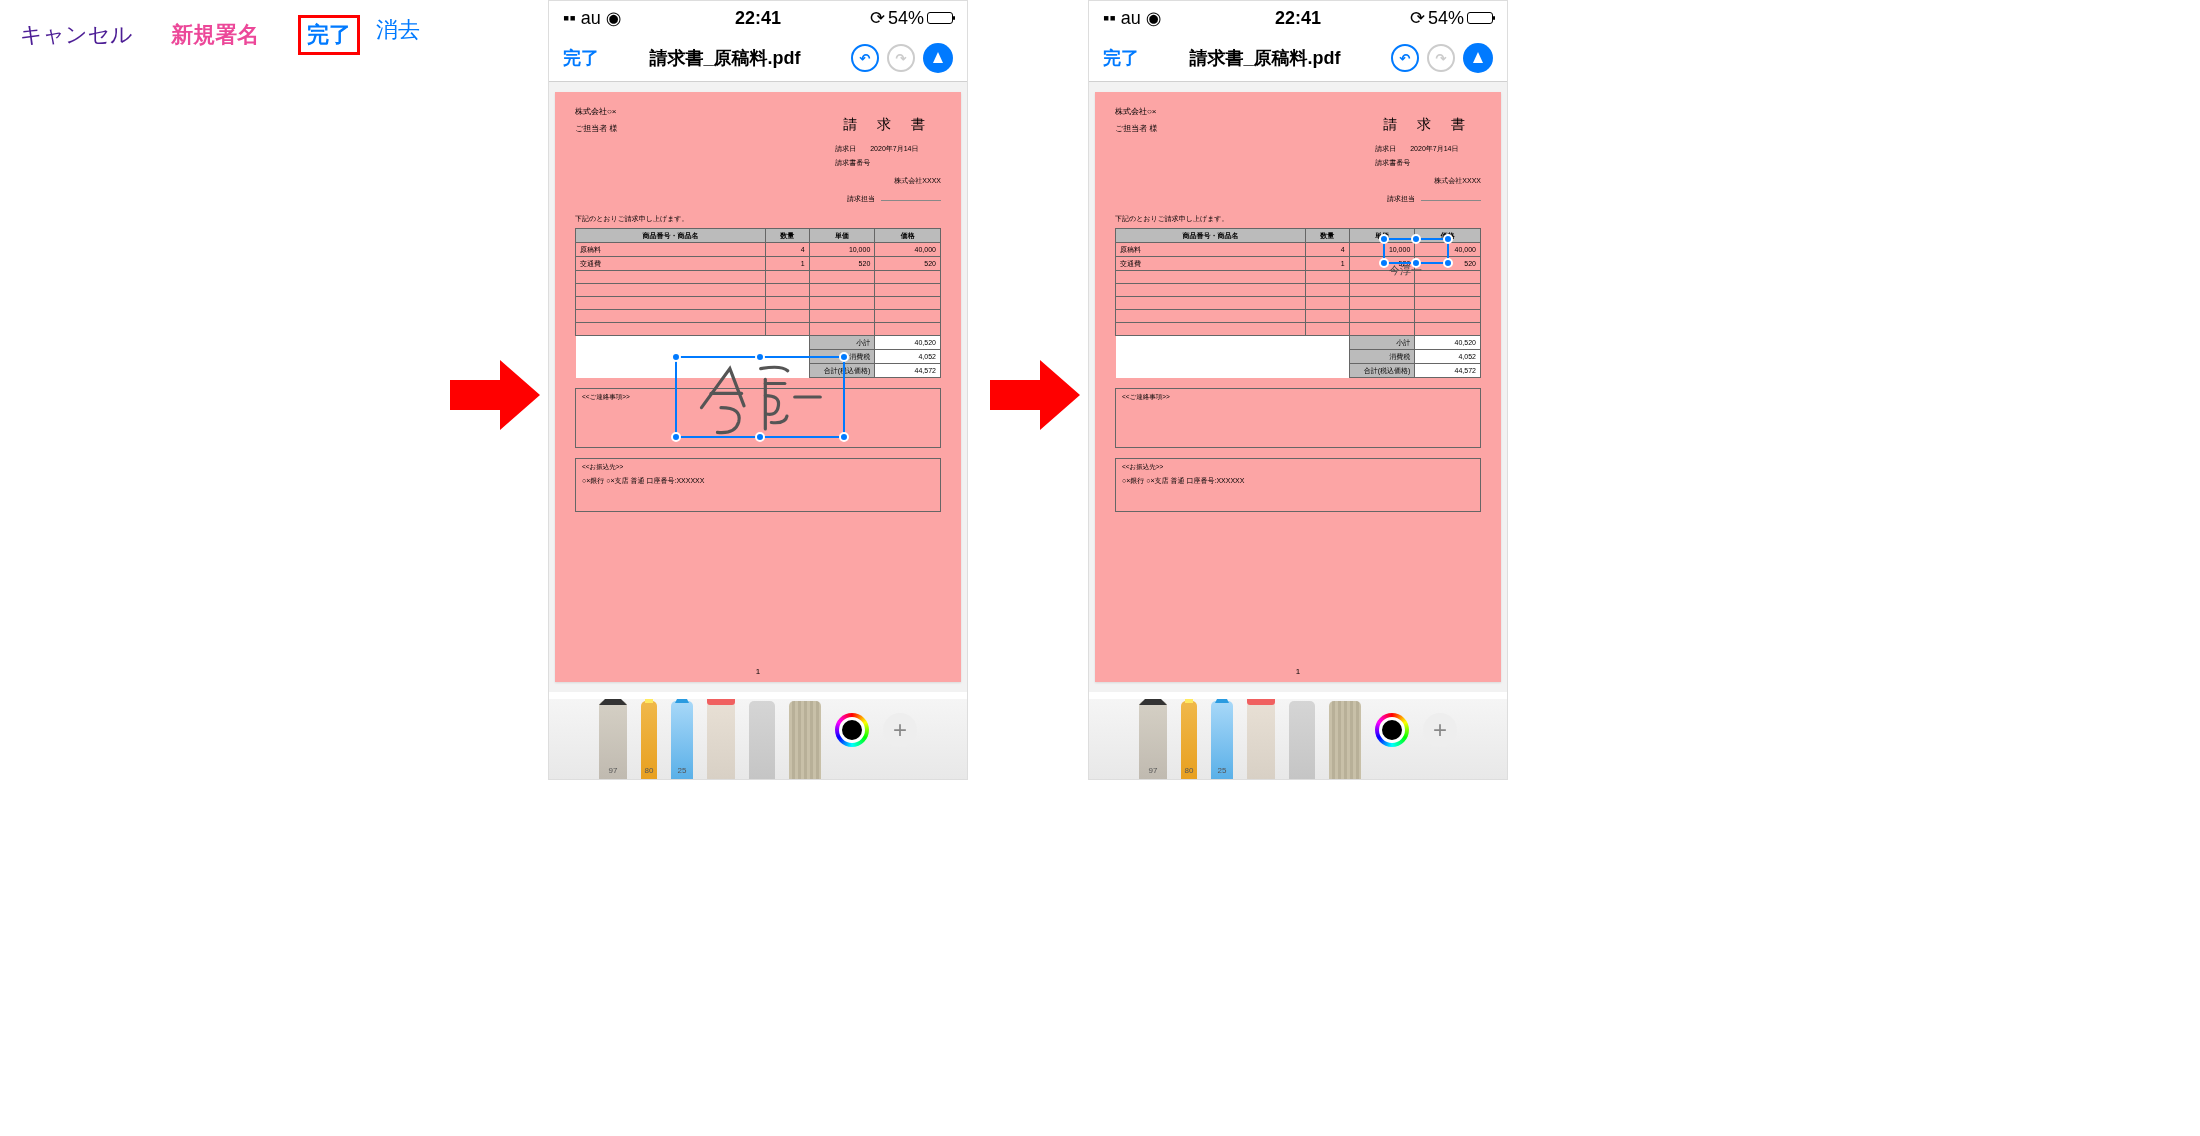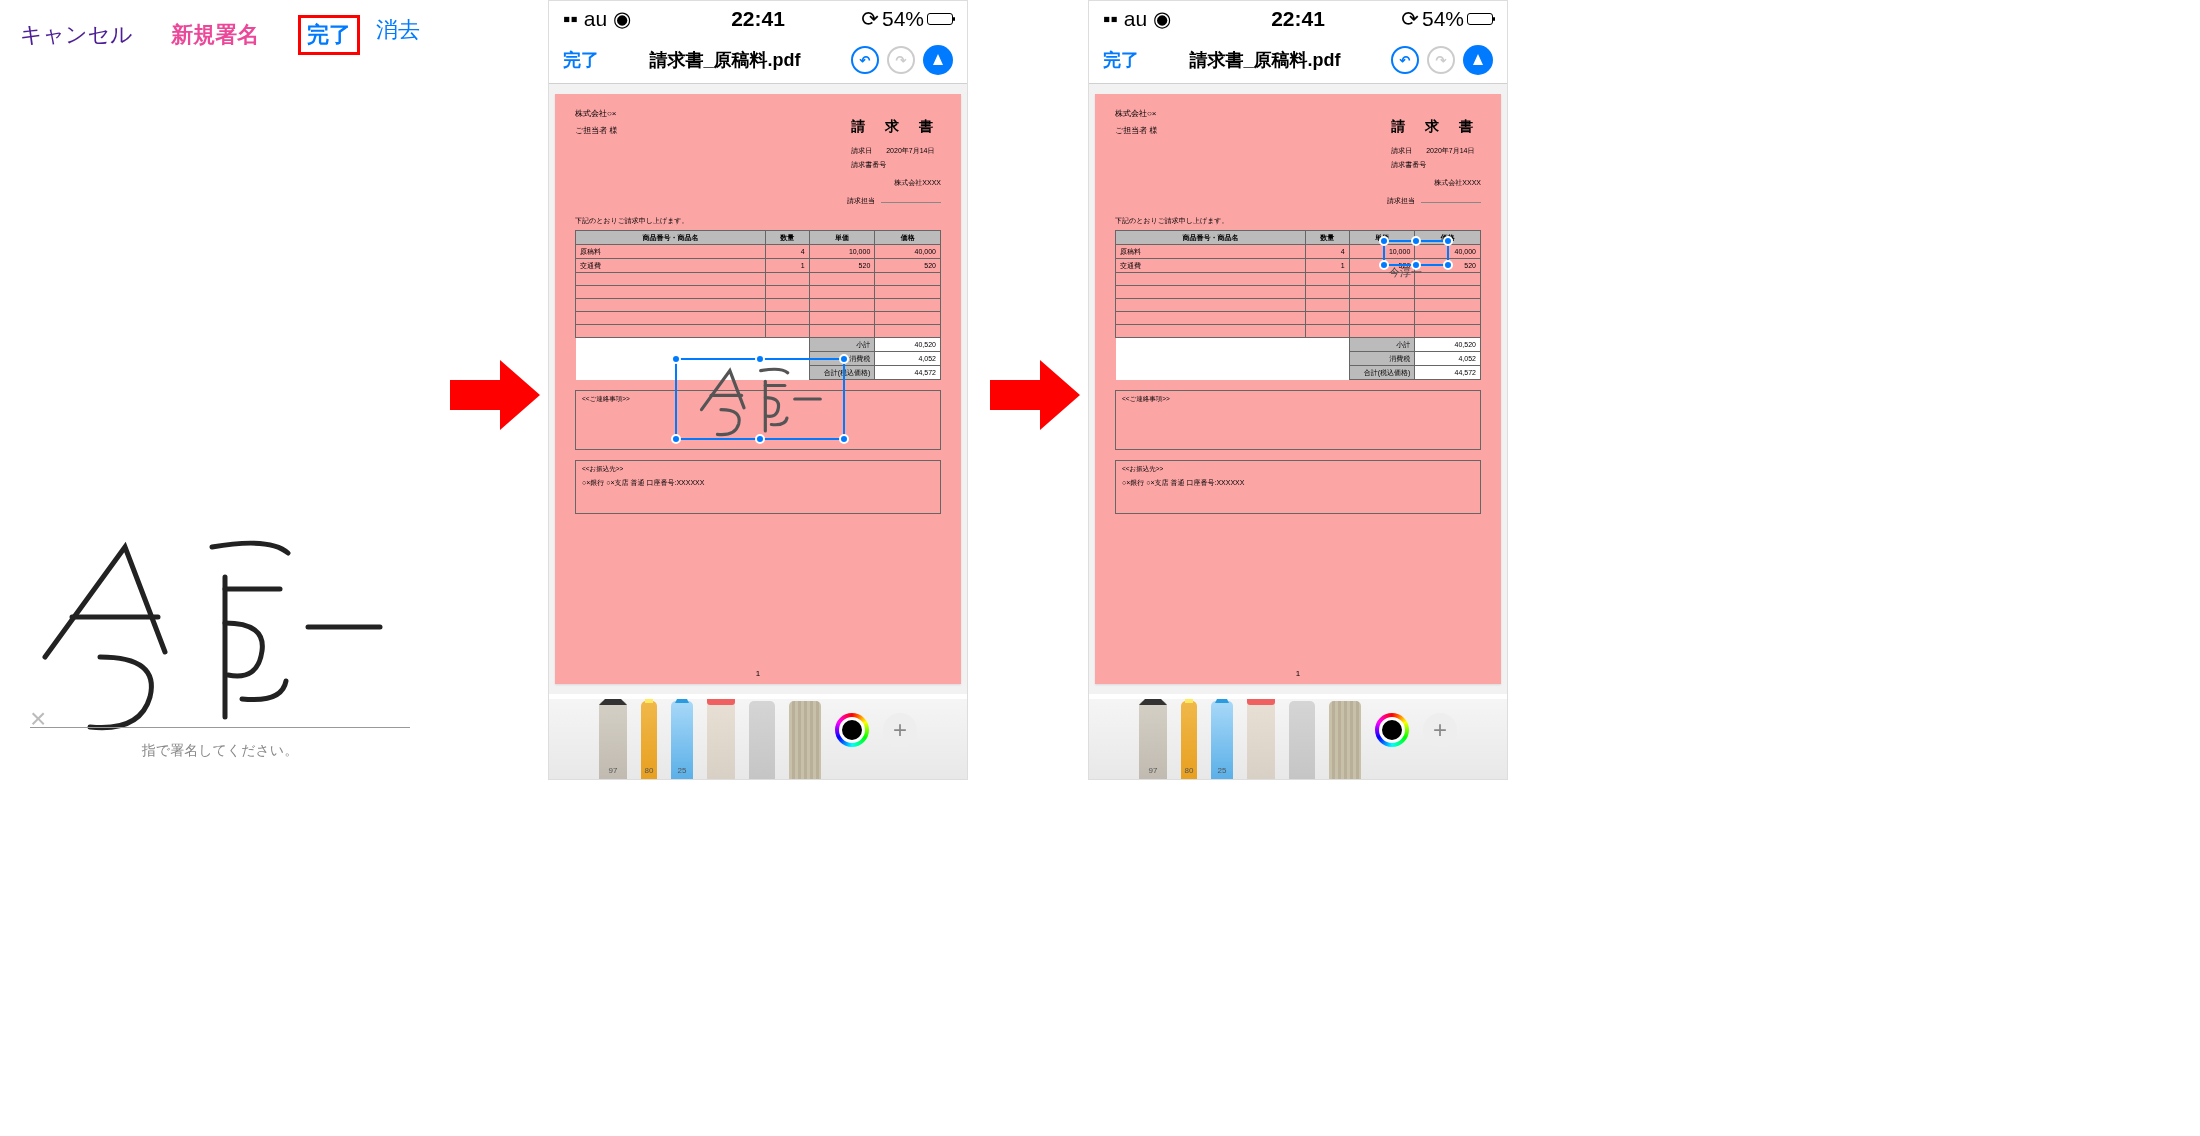--- a/index.html
+++ b/index.html
@@ -11,36 +11,36 @@
 .done-btn{color:#007aff;font-weight:600;border:3px solid #f00;padding:2px 6px;}
 .clear-btn{color:#007aff;}
 .sig-area{position:absolute;left:30px;bottom:40px;width:380px;}
 .sig-svg{width:360px;height:220px;}
 .sig-line{position:relative;border-bottom:1.5px solid #999;margin-top:-14px;}
 .sig-line::before{content:"×";position:absolute;left:0;bottom:-8px;font-size:28px;color:#bbb;}
 .sig-hint{text-align:center;font-size:14px;color:#888;margin-top:14px;}
 .phone{position:absolute;top:0;width:420px;height:780px;background:#fff;border:1px solid #ddd;}
 .p2{left:548px;}
 .p3{left:1088px;}
-.status{display:flex;justify-content:space-between;align-items:center;padding:6px 14px;font-size:21px;color:#000;}
+.status{display:flex;justify-content:space-between;align-items:center;padding:6px 14px;font-size:18px;color:#000;}
 .status .mid{position:absolute;left:50%;transform:translateX(-50%);font-weight:600;}
 .bat-wrap{display:flex;align-items:center;gap:3px;}
 .bat{width:26px;height:12px;border:1.2px solid #000;border-radius:3px;position:relative;}
 .bat::after{content:"";position:absolute;right:-3px;top:3px;width:2px;height:4px;background:#000;border-radius:1px;}
 .bat-fill{height:100%;width:54%;background:#000;border-radius:1px;}
 .tb{display:flex;align-items:center;justify-content:space-between;padding:8px 14px;border-bottom:1px solid #d0d0d0;}
 .tb-done{color:#007aff;font-size:18px;font-weight:600;}
 .tb-title{font-weight:700;font-size:18px;}
 .tb-icons{display:flex;gap:8px;align-items:center;}
 .ico-circ{width:28px;height:28px;border:2.5px solid #007aff;border-radius:50%;display:flex;align-items:center;justify-content:center;font-size:13px;color:#007aff;font-weight:bold;}
 .ico-circ.disabled{border-color:#ccc;color:#ccc;}
 .ico-pen{width:30px;height:30px;background:#007aff;border-radius:50%;display:flex;align-items:center;justify-content:center;}
 .doc{background:#f2f2f2;height:610px;padding:10px 6px;overflow:hidden;position:relative;}
 .doc-page{background:#fca5a5;width:100%;height:100%;padding:14px 20px;font-size:8px;color:#000;position:relative;box-shadow:0 1px 2px rgba(0,0,0,0.1);}
-.doc-title{text-align:center;font-size:14px;font-weight:700;letter-spacing:8px;margin:10px 0;}
+.doc-title{text-align:center;font-size:14px;font-weight:400;letter-spacing:8px;margin:10px 8px;}
 .doc-top{display:flex;justify-content:space-between;font-size:8px;}
 .doc-top .r{text-align:left;}
 .doc-date{font-size:7px;margin-top:4px;}
 .doc-sub{text-align:right;font-size:7px;margin:8px 0 2px;}
 .doc-sub .u{display:inline-block;border-bottom:1px solid #888;min-width:60px;margin-left:6px;}
 .doc-note{font-size:7px;margin:10px 0 4px;}
 table.invoice{width:100%;border-collapse:collapse;font-size:7px;}
 table.invoice th,table.invoice td{border:1px solid #666;padding:1.5px 4px;height:13px;}
 table.invoice th{background:#bbb;font-weight:600;text-align:center;}
 table.invoice td{text-align:right;}
@@ -82,35 +82,20 @@
 
 <div class="screen1">
   <div class="hdr">
     <span class="hdr-btn">キャンセル</span>
     <span class="hdr-center">新規署名</span>
     <span style="display:flex;gap:16px;">
       <span class="done-btn">完了</span>
       <span class="clear-btn">消去</span>
     </span>
   </div>
-  <div class="sig-area">
-    <svg class="sig-svg" viewBox="0 0 360 220" stroke="#222" stroke-width="5" fill="none" stroke-linecap="round">
-      <path d="M15 140 L95 30 L135 135"></path>
-      <path d="M42 100 L128 100"></path>
-      <path d="M70 140 Q130 140 120 180 Q110 215 60 210"></path>
-      <path d="M195 60 L195 200"></path>
-      <path d="M182 30 Q240 20 258 36"></path>
-      <path d="M195 72 L250 72"></path>
-      <path d="M195 106 Q236 106 232 134 Q228 164 198 158"></path>
-      <path d="M212 182 Q252 186 256 164"></path>
-      <path d="M278 110 L350 110"></path>
-    </svg>
-    <div class="sig-line"></div>
-    <div class="sig-hint">指で署名してください。</div>
-  </div>
 </div>
 
 <div class="arrow a1"><svg viewBox="0 0 90 70">
       <path fill="#f00" d="M0 20 L50 20 L50 0 L90 35 L50 70 L50 50 L0 50 Z"></path>
     </svg></div>
 <div class="arrow a2"><svg viewBox="0 0 90 70">
       <path fill="#f00" d="M0 20 L50 20 L50 0 L90 35 L50 70 L50 50 L0 50 Z"></path>
     </svg></div>
 
 <div class="phone p2">

